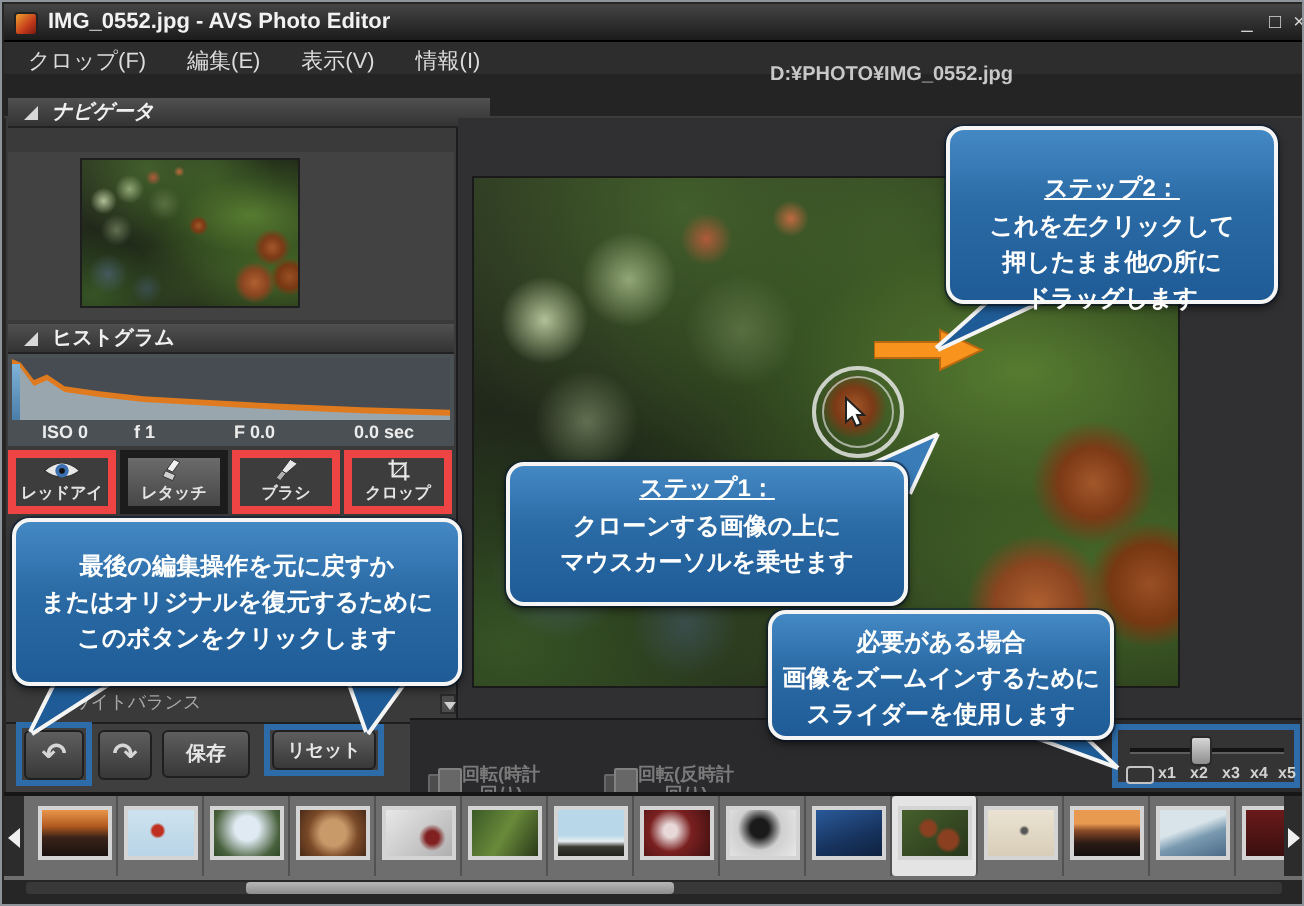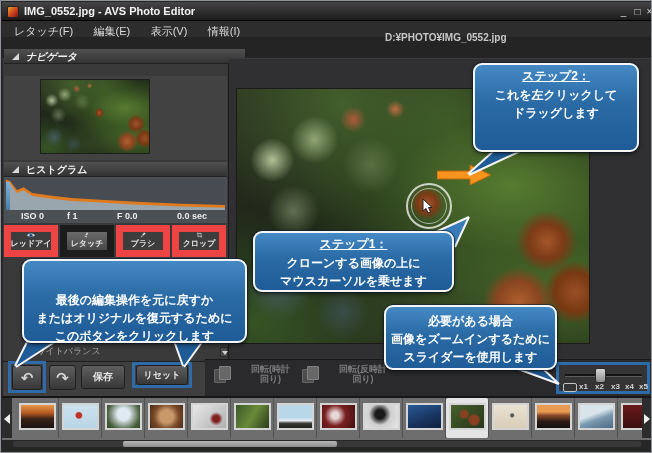--- a/index.html
+++ b/index.html
@@ -38,21 +38,21 @@
   .nav-thumb{left:39px;top:78px;width:110px;height:75px;border:1px solid #1e1e1e;}
   .hist-body{left:3px;top:176px;width:223px;height:46px;background:#4b5054;}
   .hist-graph{left:5px;top:178px;width:219px;height:31px;background:#464c51;overflow:hidden;}
   .hist-orange{position:absolute;left:0;top:-2px;width:100%;height:100%;background:#e07a1e;
     clip-path:polygon(0 100%,0 8%,2% 14%,5% 42%,8% 33%,12% 52%,20% 60%,30% 68%,45% 74%,60% 80%,80% 86%,100% 90%,100% 100%);}
   .hist-gray{position:absolute;left:0;top:0;width:100%;height:100%;background:#9aa6ad;
     clip-path:polygon(0 100%,0 10%,2% 16%,5% 45%,8% 36%,12% 55%,20% 63%,30% 71%,45% 77%,60% 83%,80% 89%,100% 93%,100% 100%);}
   .hist-blue{position:absolute;left:0;bottom:0;width:4px;height:90%;
     background:linear-gradient(#7fb3d8,#4a7da8);}
   .exif{top:210px;font-size:9px;font-weight:bold;color:#ececec;margin-left:12px;}
-  .tool-btn{top:224px;width:54px;height:32px;background:#3d3d3d;border:7px solid #ef4444;
+  .tool-btn{top:224px;width:54px;height:32px;background:#3d3d3d;border:4px solid #ef4444;
             display:flex;flex-direction:column;align-items:center;justify-content:flex-end;padding-bottom:1px;}
   .tool-btn.active{background:linear-gradient(#6b6b6b,#474747);border-color:#1c1c1c;}
   .tool-label{font-size:8px;color:#e4e4e4;font-weight:bold;white-space:nowrap;}
   .wb-label{left:26px;top:344px;font-size:9px;color:#a8a8a8;}
   .side-scroll{left:219px;top:346px;width:8px;height:10px;background:#4c4c4c;border:1px solid #2a2a2a;}
   .side-scroll::after{content:"";position:absolute;left:1px;top:3px;width:0;height:0;
      border-left:3px solid transparent;border-right:3px solid transparent;border-top:4px solid #cfcfcf;}
   .side-bottom{left:2px;top:360px;width:202px;height:35px;background:#3f3f3f;border-top:1px solid #1f1f1f;}
   .sbtn{background:linear-gradient(#5e5e5e,#383838);border:1px solid #1f1f1f;border-radius:3px;
         color:#e6e6e6;font-weight:bold;display:flex;align-items:center;justify-content:center;}
@@ -81,21 +81,21 @@
       radial-gradient(ellipse at 60% 14%, rgba(75,105,48,.8) 0%, rgba(0,0,0,0) 35%),
       radial-gradient(ellipse at 5% 92%, rgba(60,95,40,.8) 0%, rgba(0,0,0,0) 35%),
       linear-gradient(150deg,#2c3522 0%,#1b2217 40%,#232b1b 70%,#161c12 100%);}
   .clone-circle{left:405px;top:182px;width:46px;height:46px;border-radius:50%;
                 border:2px solid rgba(240,240,240,.8);z-index:12;}
   .clone-circle::before{content:"";position:absolute;inset:3px;border-radius:50%;
                 border:1px solid rgba(240,240,240,.6);}
 
   
   .bottombar{left:204px;top:358px;width:447px;height:37px;background:#2a2a2c;border-top:1px solid #191919;}
-  .rot-btn{top:358px;height:30px;display:flex;align-items:center;gap:20px;opacity:.55;}
+  .rot-btn{top:376px;height:30px;display:flex;align-items:center;gap:0;opacity:.55;}
   .rot-text{font-size:9px;color:#bdbdbd;font-weight:bold;text-align:center;line-height:10px;}
   .rot-icon{position:relative;width:18px;height:18px;}
   .rot-icon .p1{position:absolute;left:1px;top:4px;width:10px;height:12px;background:#6a6a6a;border:1px solid #999;border-radius:1px;}
   .rot-icon .p2{position:absolute;left:6px;top:1px;width:10px;height:12px;background:#9a9a9a;border:1px solid #c8c8c8;border-radius:1px;}
   .zoom-panel{left:555px;top:361px;width:94px;height:32px;border:3px solid #2d6ca8;background:#343434;z-index:40;}
   .zoom-track{position:absolute;left:6px;top:9px;width:77px;height:2px;background:#141414;border-bottom:1px solid #5d5d5d;}
   .zoom-thumb{position:absolute;left:36px;top:3px;width:9px;height:13px;border:1px solid #2a2a2a;
               background:linear-gradient(#d6d6d6,#8e8e8e);border-radius:2px 2px 3px 3px;}
   .zoom-label{position:absolute;top:17px;font-size:8px;font-weight:bold;color:#d2d2d2;}
   .fit-icon{position:absolute;left:4px;top:18px;width:12px;height:7px;border:1px solid #c4c4c4;border-radius:2px;}
@@ -147,21 +147,21 @@
 
   <div class="abs titlebar">
     <div class="abs app-icon"></div>
     <div class="abs title-text">IMG_0552.jpg  -  AVS Photo Editor</div>
     <div class="abs winctl" style="left:615px;">_</div>
     <div class="abs winctl" style="left:629px;">□</div>
     <div class="abs winctl" style="left:641px;">×</div>
   </div>
 
   <div class="abs menubar">
-    <span class="menu-item">レタッチ(F)</span>
+    <span class="menu-item">クロップ(F)</span>
     <span class="menu-item">編集(E)</span>
     <span class="menu-item">表示(V)</span>
     <span class="menu-item">情報(I)</span>
   </div>
 
   <div class="abs tabbar">
     <div class="abs tab" style="left:4px;width:89px;">
       <svg width="15" height="12" viewBox="0 0 16 13">
           <path d="M1,3 h5 l2,2 h7 v7 h-14 z M1,3 v-1 h4 l1,1" fill="#d8d8d8" stroke="#222" stroke-width=".5"></path>
         </svg>
@@ -366,31 +366,32 @@
   </svg>
   <svg class="abs tail" style="left:166px;top:336px;" width="46" height="34" viewBox="0 0 46 34">
     <polygon points="6,0 38,0 16,30" fill="#1f5c97"></polygon>
       <path d="M6,1 L16,29 M38,1 L17,30" stroke="#f5f5f5" stroke-width="2" fill="none"></path>
   </svg>
   <svg class="abs tail" style="left:498px;top:363px;" width="66" height="26" viewBox="0 0 66 26">
     <polygon points="8,0 40,0 60,20" fill="#1f5c97"></polygon>
       <path d="M8,1 L60,20 M40,1 L60,20" stroke="#f5f5f5" stroke-width="2" fill="none"></path>
   </svg>
 
-  <div class="abs callout" style="left:472px;top:62px;width:166px;height:89px;padding-top:2px;">
+  <div class="abs callout" style="left:472px;top:62px;width:166px;height:89px;padding-top:20px;">
     <div class="ctitle">ステップ2：</div>
     <div class="line">これを左クリックして</div>
+    <div class="line">押したまま他の所に</div>
     <div class="line">ドラッグします</div>
   </div>
-  <div class="abs callout" style="left:252px;top:230px;width:201px;height:61px;padding-top:2px;">
+  <div class="abs callout" style="left:252px;top:230px;width:201px;height:72px;padding-top:2px;">
     <div class="ctitle">ステップ1：</div>
     <div class="line">クローンする画像の上に</div>
     <div class="line">マウスカーソルを乗せます</div>
   </div>
-  <div class="abs callout" style="left:5px;top:258px;width:225px;height:84px;padding-top:30px;margin-left:16px;">
+  <div class="abs callout" style="left:5px;top:258px;width:225px;height:84px;padding-top:13px;">
     <div class="line">最後の編集操作を元に戻すか</div>
     <div class="line">またはオリジナルを復元するために</div>
     <div class="line">このボタンをクリックします</div>
   </div>
   <div class="abs callout" style="left:383px;top:304px;width:173px;height:65px;padding-top:5px;">
     <div class="line">必要がある場合</div>
     <div class="line">画像をズームインするために</div>
     <div class="line">スライダーを使用します</div>
   </div>
 

